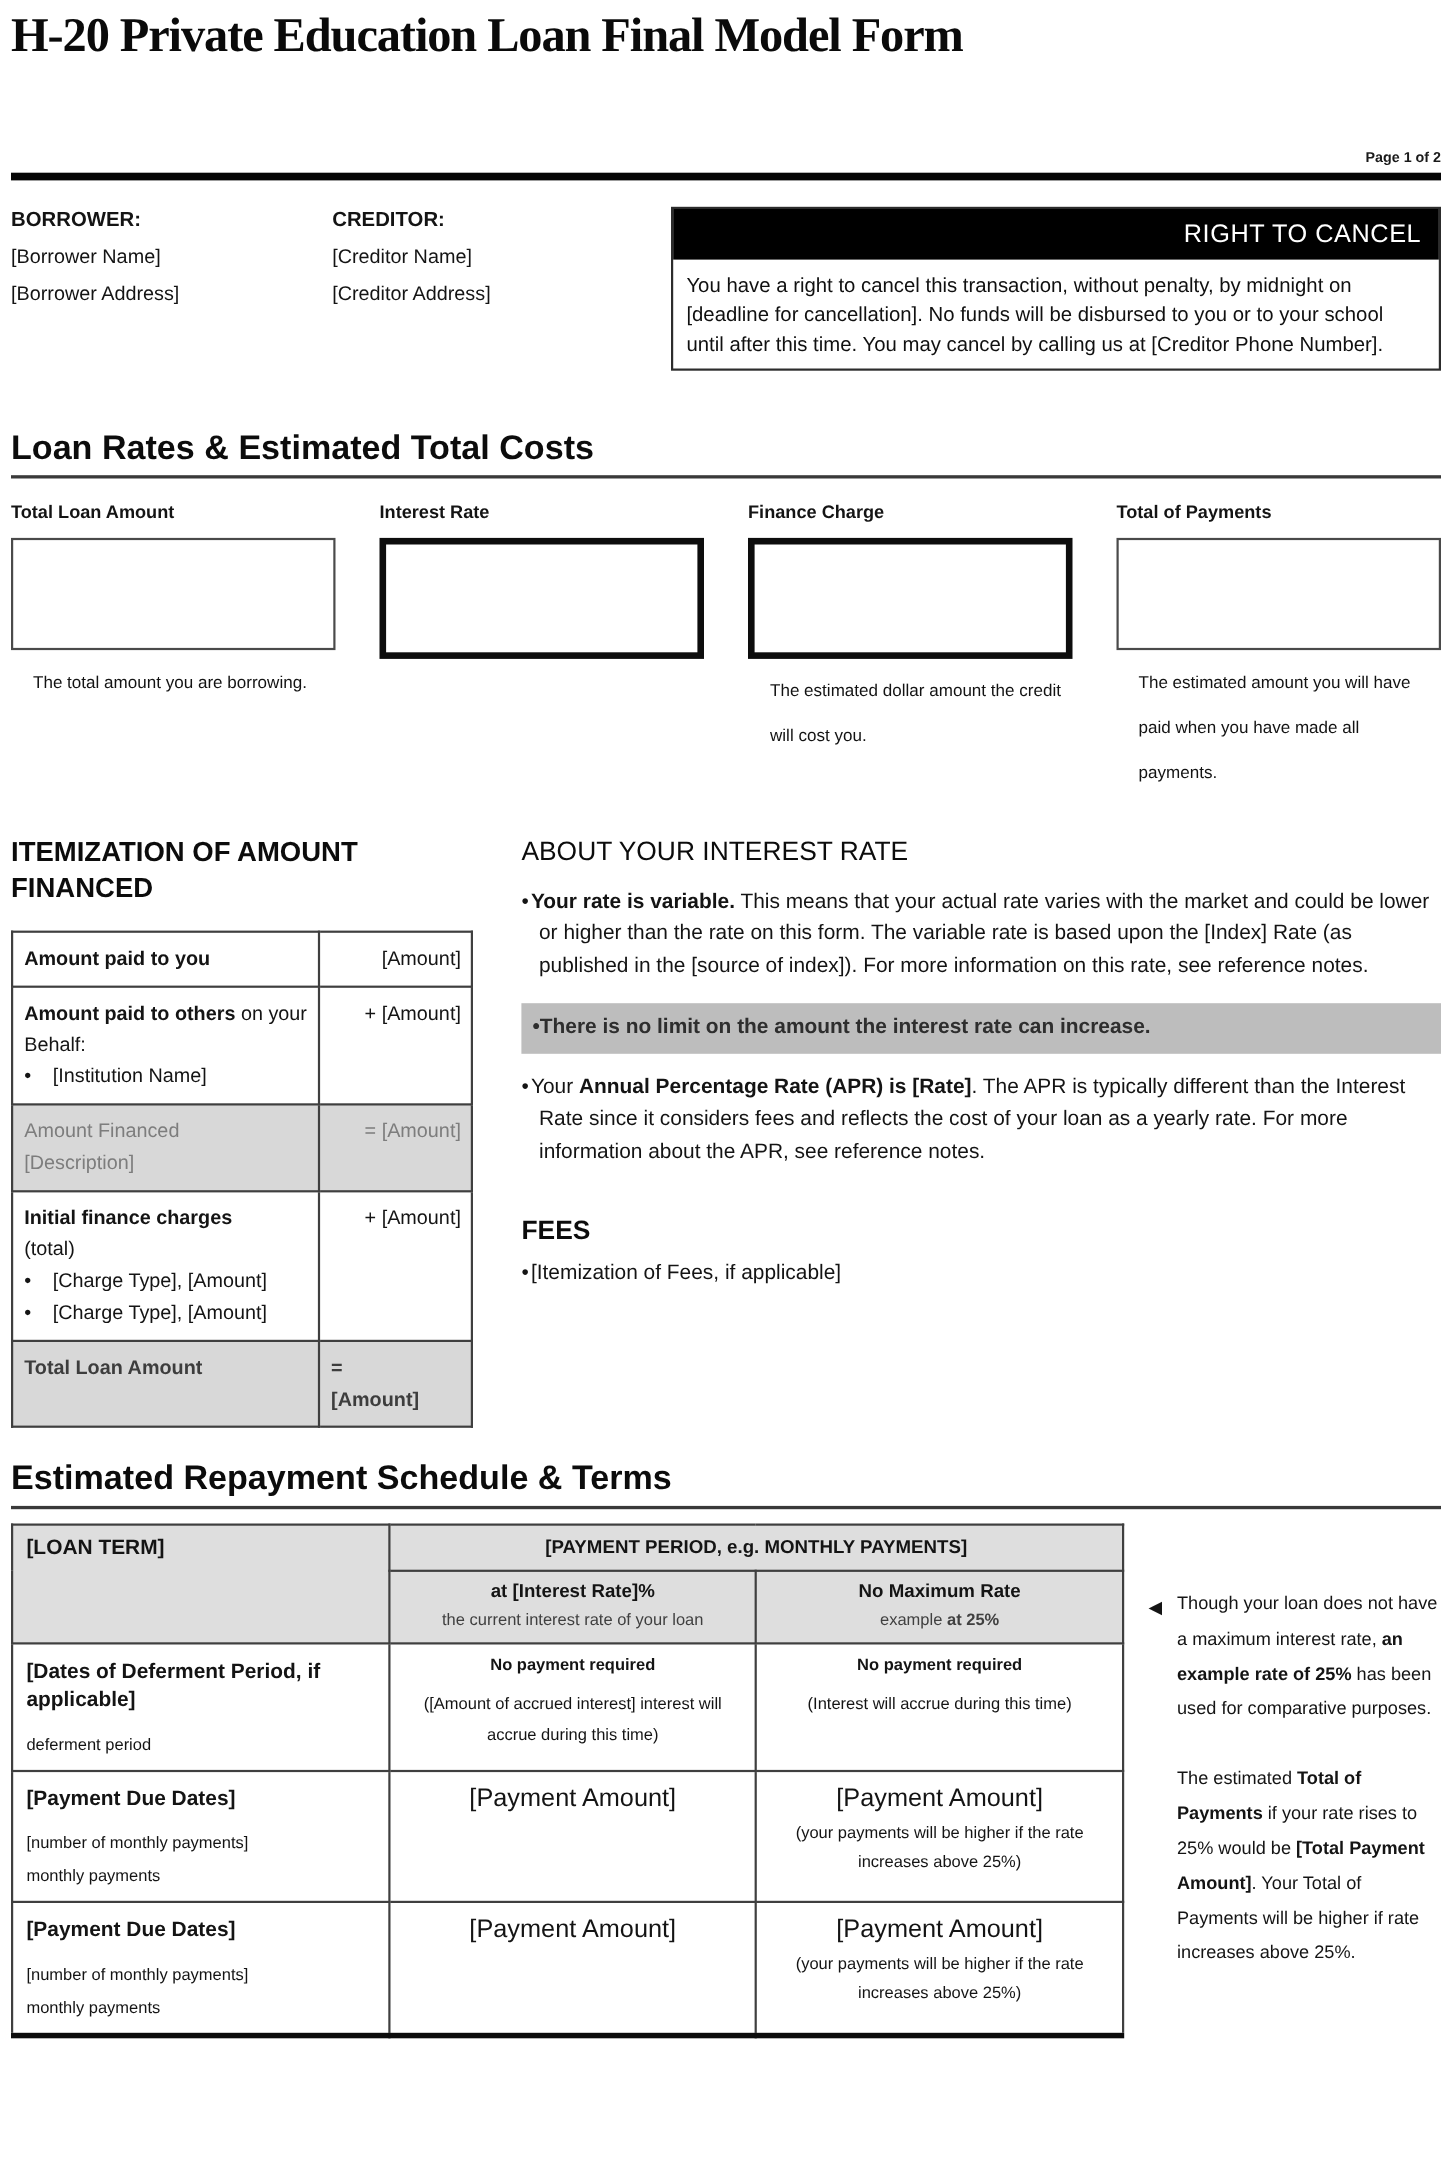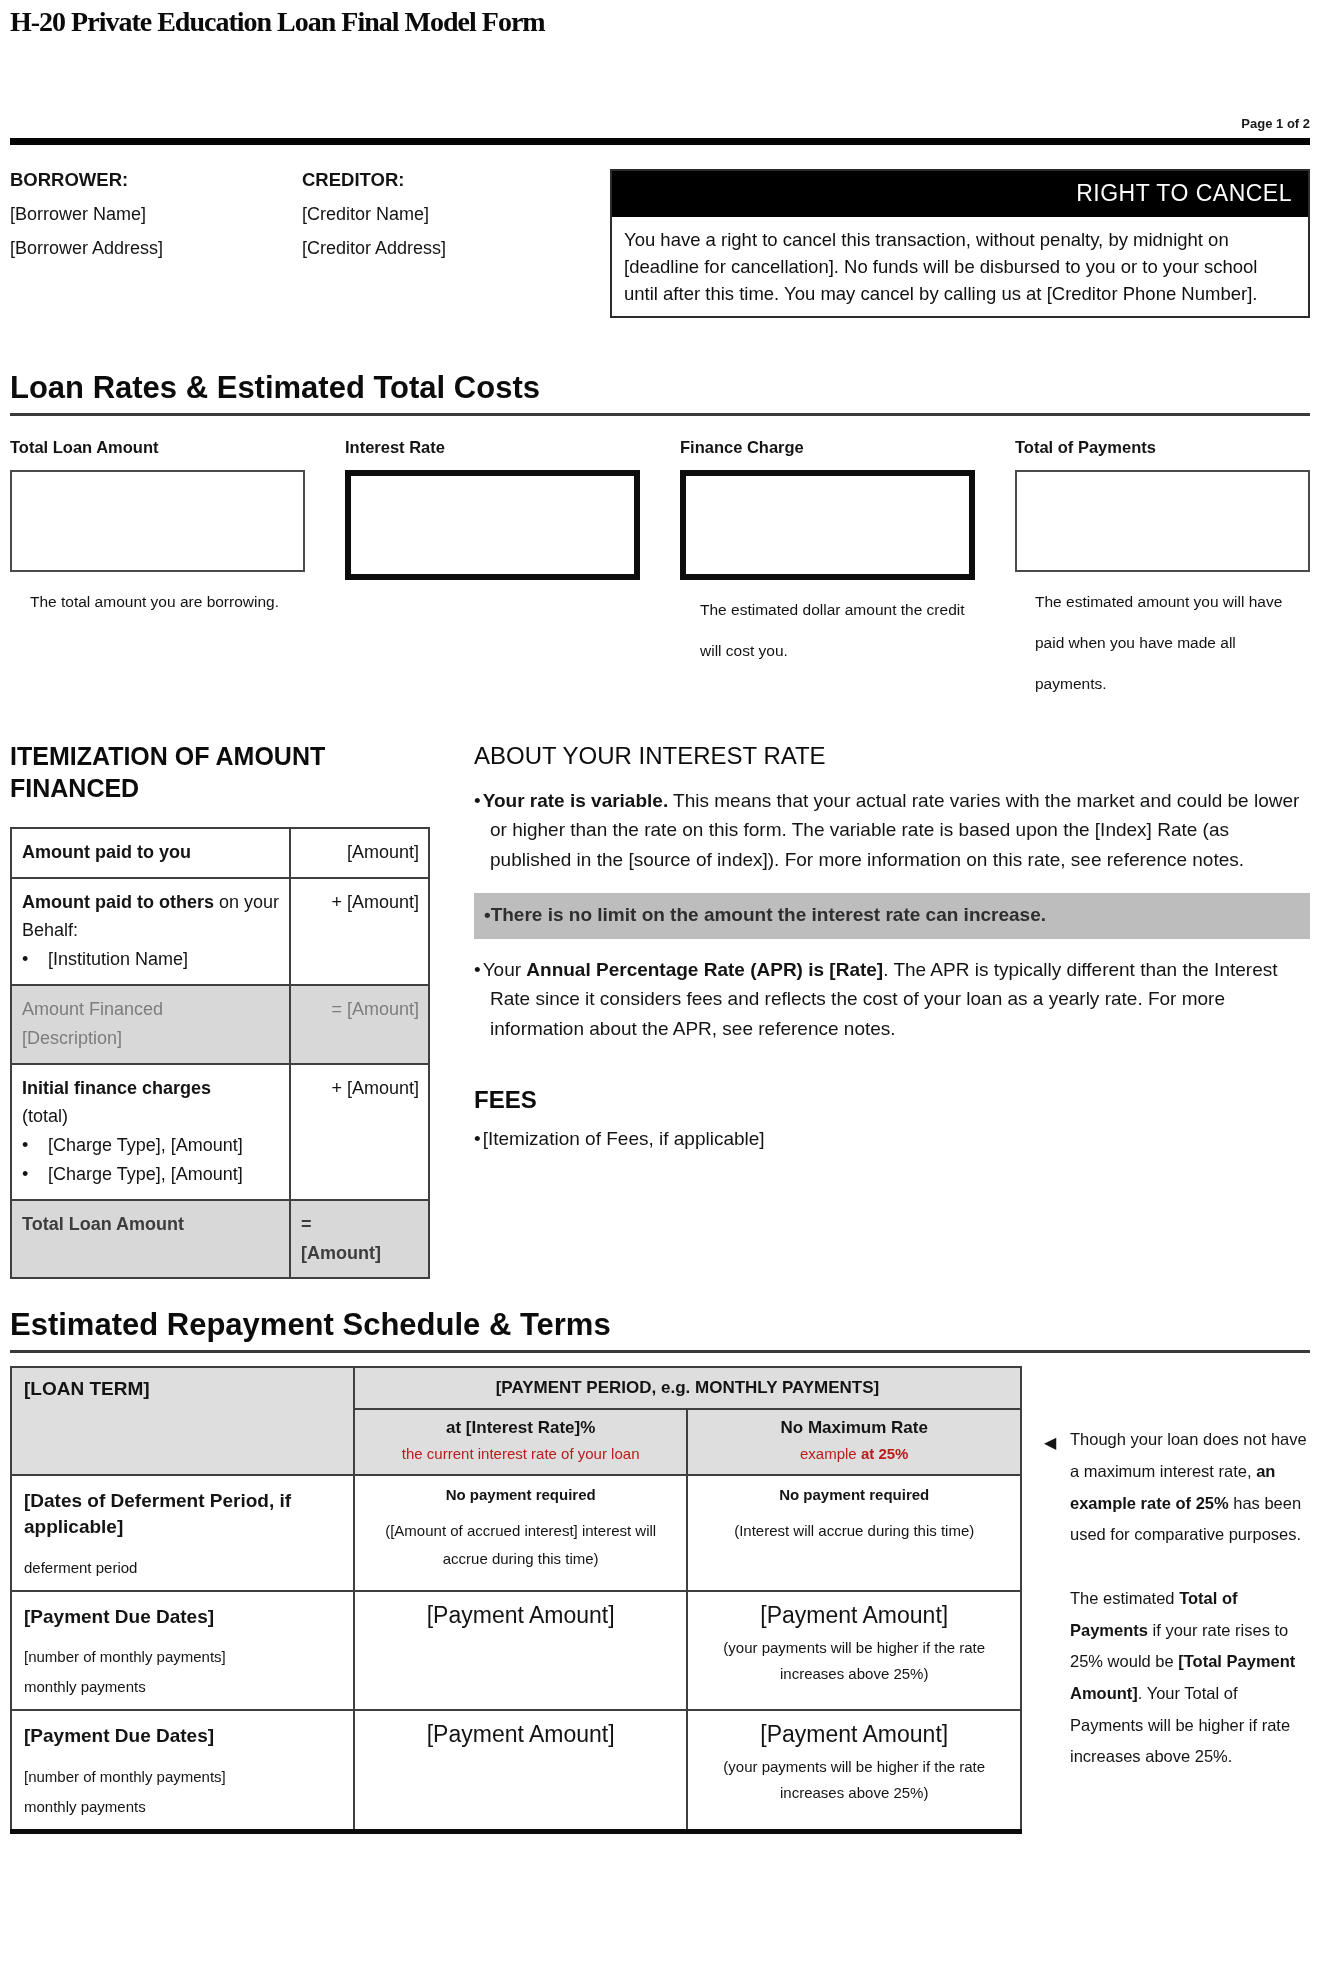--- a/index.html
+++ b/index.html
@@ -5,21 +5,21 @@
   html,body{margin:0;padding:0;background:#fff;}
   body{
     width:1320px;height:1967px;overflow:hidden;
     font-family:"Liberation Sans",sans-serif;color:#141414;
     -webkit-font-smoothing:antialiased;
   }
   .page{box-sizing:border-box;width:1320px;height:1967px;padding:6px 10px 0 10px;position:relative;}
 
   
   .doc-title{
-    font-family:"Liberation Serif",serif;font-weight:bold;font-size:28px;
+    font-family:"Liberation Serif",serif;font-weight:bold;font-size:44px;
     letter-spacing:-1px;margin:0;color:#0a0a0a;
   }
   .page-indicator{margin-top:78px;text-align:right;font-size:13px;font-weight:bold;color:#1a1a1a;}
   .top-rule{height:7px;background:#050505;margin-top:7px;}
 
   
   .parties-row{display:flex;margin-top:24px;align-items:flex-start;}
   .party{width:292px;flex-shrink:0;}
   .party.creditor{width:308px;}
   .party-label{font-size:18.5px;font-weight:bold;}
@@ -68,21 +68,21 @@
   
   .repay-heading{margin-top:28px;}
   .repay-row{display:flex;margin-top:13px;align-items:flex-start;}
   .repay-table{border-collapse:collapse;width:1012px;flex-shrink:0;border:2px solid #333;border-bottom:5px solid #0c0c0c;}
   .repay-table td{border:2px solid #3f3f3f;vertical-align:top;}
   .repay-table td.hdr{background:#dedede;}
   .pp-cell{text-align:center;font-weight:bold;font-size:17px;padding:10px 6px;}
   .lt-cell{width:338px;font-size:19px;font-weight:bold;vertical-align:middle;padding:10px 10px 10px 12px;}
   .colhead{text-align:center;padding:8px 10px 12px;width:330px;}
   .colhead .ch-title{font-size:17px;font-weight:bold;}
-  .colhead .ch-sub{font-size:15px;margin-top:7px;color:#b91c1c;}
+  .colhead .ch-sub{font-size:15px;margin-top:7px;color:#404040;}
   .term-cell{padding:12px 12px 14px;margin-top:36px;}
   .term-title{font-size:19px;font-weight:bold;line-height:1.35;}
   .term-note{font-size:15px;margin-top:19px;}
   .term-note + .term-note{margin-top:13px;}
   .pay-cell{text-align:center;padding:10px 12px 12px;vertical-align:middle;}
   .pay-main-sm{font-size:15px;font-weight:bold;}
   .pay-note{font-size:15px;line-height:1.85;margin-top:14px;}
   .pay-main-lg{font-size:23px;}
   .pay-cell .pay-note.tight{margin-top:6px;line-height:1.75;}
 

